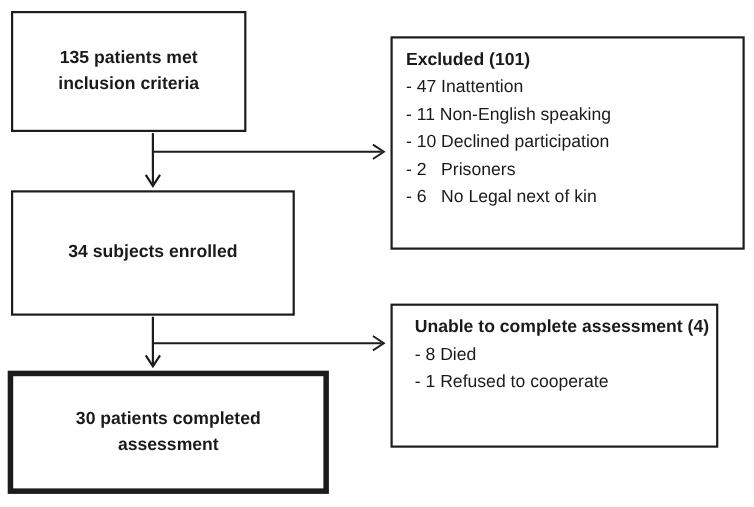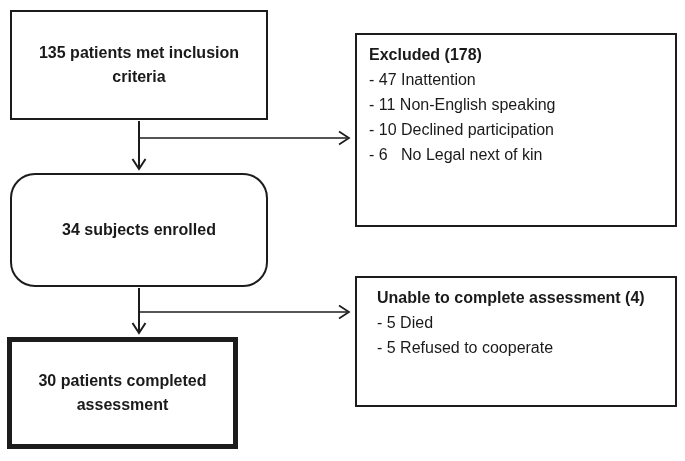--- a/index.html
+++ b/index.html
@@ -37,25 +37,25 @@
   }
   .list-box {
     font-size: 16px;
     line-height: 25px;
     padding: 7px 12px 4px 12px;
   }
   .list-box .box-title { font-weight: bold; white-space: nowrap; }
   .list-item { white-space: pre; }
   .thick { border-width: 5px; }
 
-  #box-inclusion { left: 10px;  top: 10px;  width: 258px; height: 110px; }
+  #box-inclusion { left: 10px;  top: 10px;  width: 214px; height: 110px; }
   #box-excluded  { left: 355px; top: 33px;  width: 322px; height: 194px; }
-  #box-enrolled  { left: 10px;  top: 173px; width: 258px; height: 114px; border-radius: 25px; }
-  #box-unable    { left: 355px; top: 276px; width: 322px; height: 131px; padding-left: 20px; }
-  #box-completed { left: 7px;   top: 337px; width: 231px; height: 112px; }
+  #box-enrolled  { left: 10px;  top: 173px; width: 258px; height: 114px; }
+  #box-unable    { left: 355px; top: 276px; width: 298px; height: 131px; padding-left: 20px; }
+  #box-completed { left: 7px;   top: 337px; width: 292px; height: 112px; }
 </style>
 </head>
 <body>
 
 <div class="canvas">
 
   <svg class="connectors" viewBox="0 0 685 461" xmlns="http://www.w3.org/2000/svg">
 
     <g stroke="#1c1c1c" stroke-width="2" fill="none">
       <line x1="139" y1="121" x2="139" y2="167"></line>
@@ -76,34 +76,35 @@
       <line x1="139" y1="312" x2="347" y2="312"></line>
       <polyline points="339,305.5 349,312 339,318.5"></polyline>
     </g>
   </svg>
 
   <div id="box-inclusion" class="box center-box">
     <span>135 patients met inclusion criteria</span>
   </div>
 
   <div id="box-excluded" class="box list-box">
-    <div class="box-title">Excluded (178)</div>
+    <div class="box-title">Excluded (101)</div>
     <div class="list-item">- 47 Inattention</div>
     <div class="list-item">- 11 Non-English speaking</div>
     <div class="list-item">- 10 Declined participation</div>
+    <div class="list-item">- 2   Prisoners</div>
     <div class="list-item">- 6   No Legal next of kin</div>
   </div>
 
   <div id="box-enrolled" class="box center-box">
     <span>34 subjects enrolled</span>
   </div>
 
   <div id="box-unable" class="box list-box">
     <div class="box-title">Unable to complete assessment (4)</div>
-    <div class="list-item">- 5 Died</div>
-    <div class="list-item">- 5 Refused to cooperate</div>
+    <div class="list-item">- 8 Died</div>
+    <div class="list-item">- 1 Refused to cooperate</div>
   </div>
 
   <div id="box-completed" class="box center-box thick">
     <span>30 patients completed assessment</span>
   </div>
 
 </div>
 
 </body></html>

